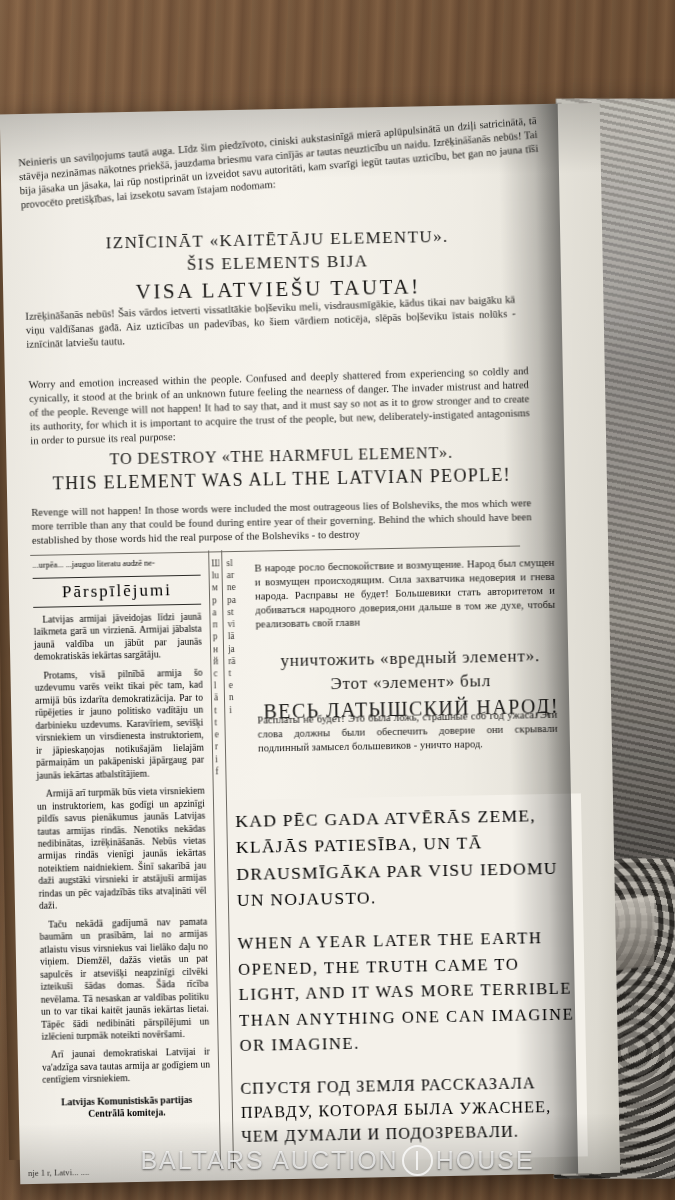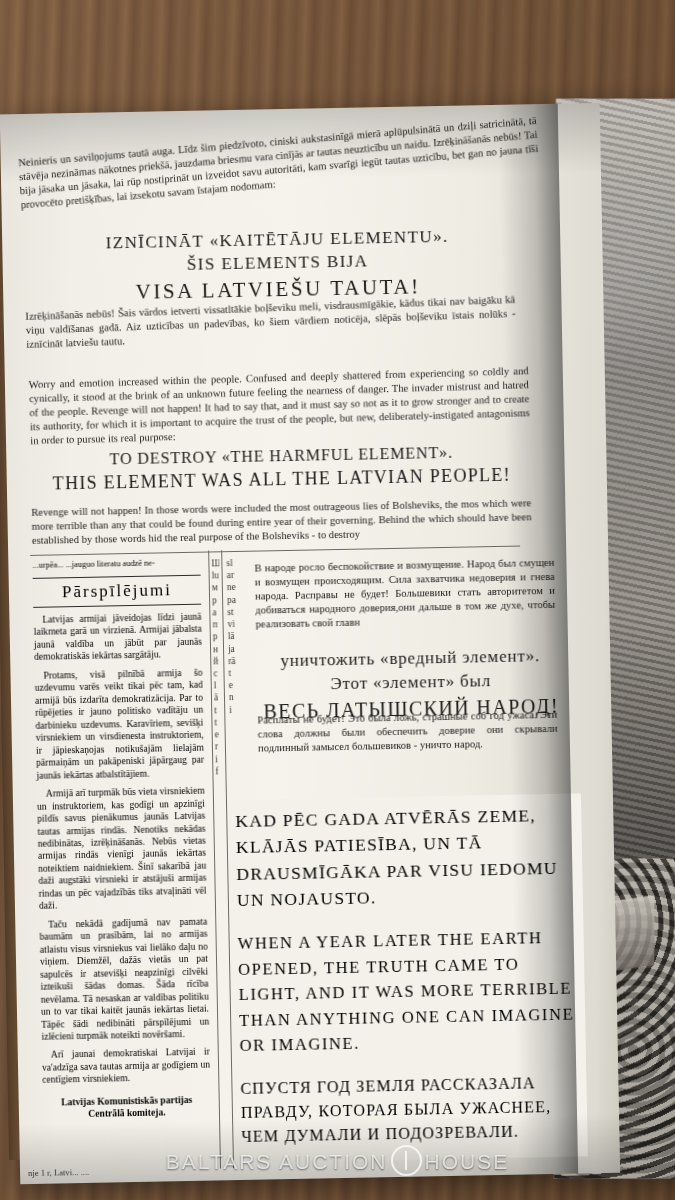--- a/index.html
+++ b/index.html
@@ -131,21 +131,21 @@
     background:#f4f1ea;padding:8px 6px 14px 8px;}
   #bigblock .lv{font-size:17.5px;letter-spacing:1.3px;line-height:1.5;font-variant:small-caps;margin:0 0 18px 0;}
   #bigblock .en{font-size:16.5px;letter-spacing:1.6px;line-height:1.55;font-variant:small-caps;margin:0 0 18px 0;}
   #bigblock .ru{font-size:16px;letter-spacing:1.2px;line-height:1.5;margin:0;}
   
   #caption{position:absolute;left:8px;bottom:6px;font-size:8.6px;color:#33312e;}
   
   #wm{
     position:absolute;left:0;bottom:24px;width:675px;text-align:center;
     font-family:"Liberation Sans", sans-serif;
-    font-size:21px;letter-spacing:2px;color:rgba(255,255,255,.72);
+    font-size:25px;letter-spacing:2px;color:rgba(255,255,255,.72);
     text-shadow:0 1px 2px rgba(0,0,0,.5);
     font-weight:400;
   }
   #wm .wm-logo{
     display:inline-block;width:27px;height:27px;border-radius:50%;
     border:2px solid rgba(255,255,255,.75);
     vertical-align:-7px;margin:0 3px;position:relative;
   }
   #wm .wm-logo:after{
     content:"";position:absolute;left:50%;top:4px;width:2px;height:19px;

